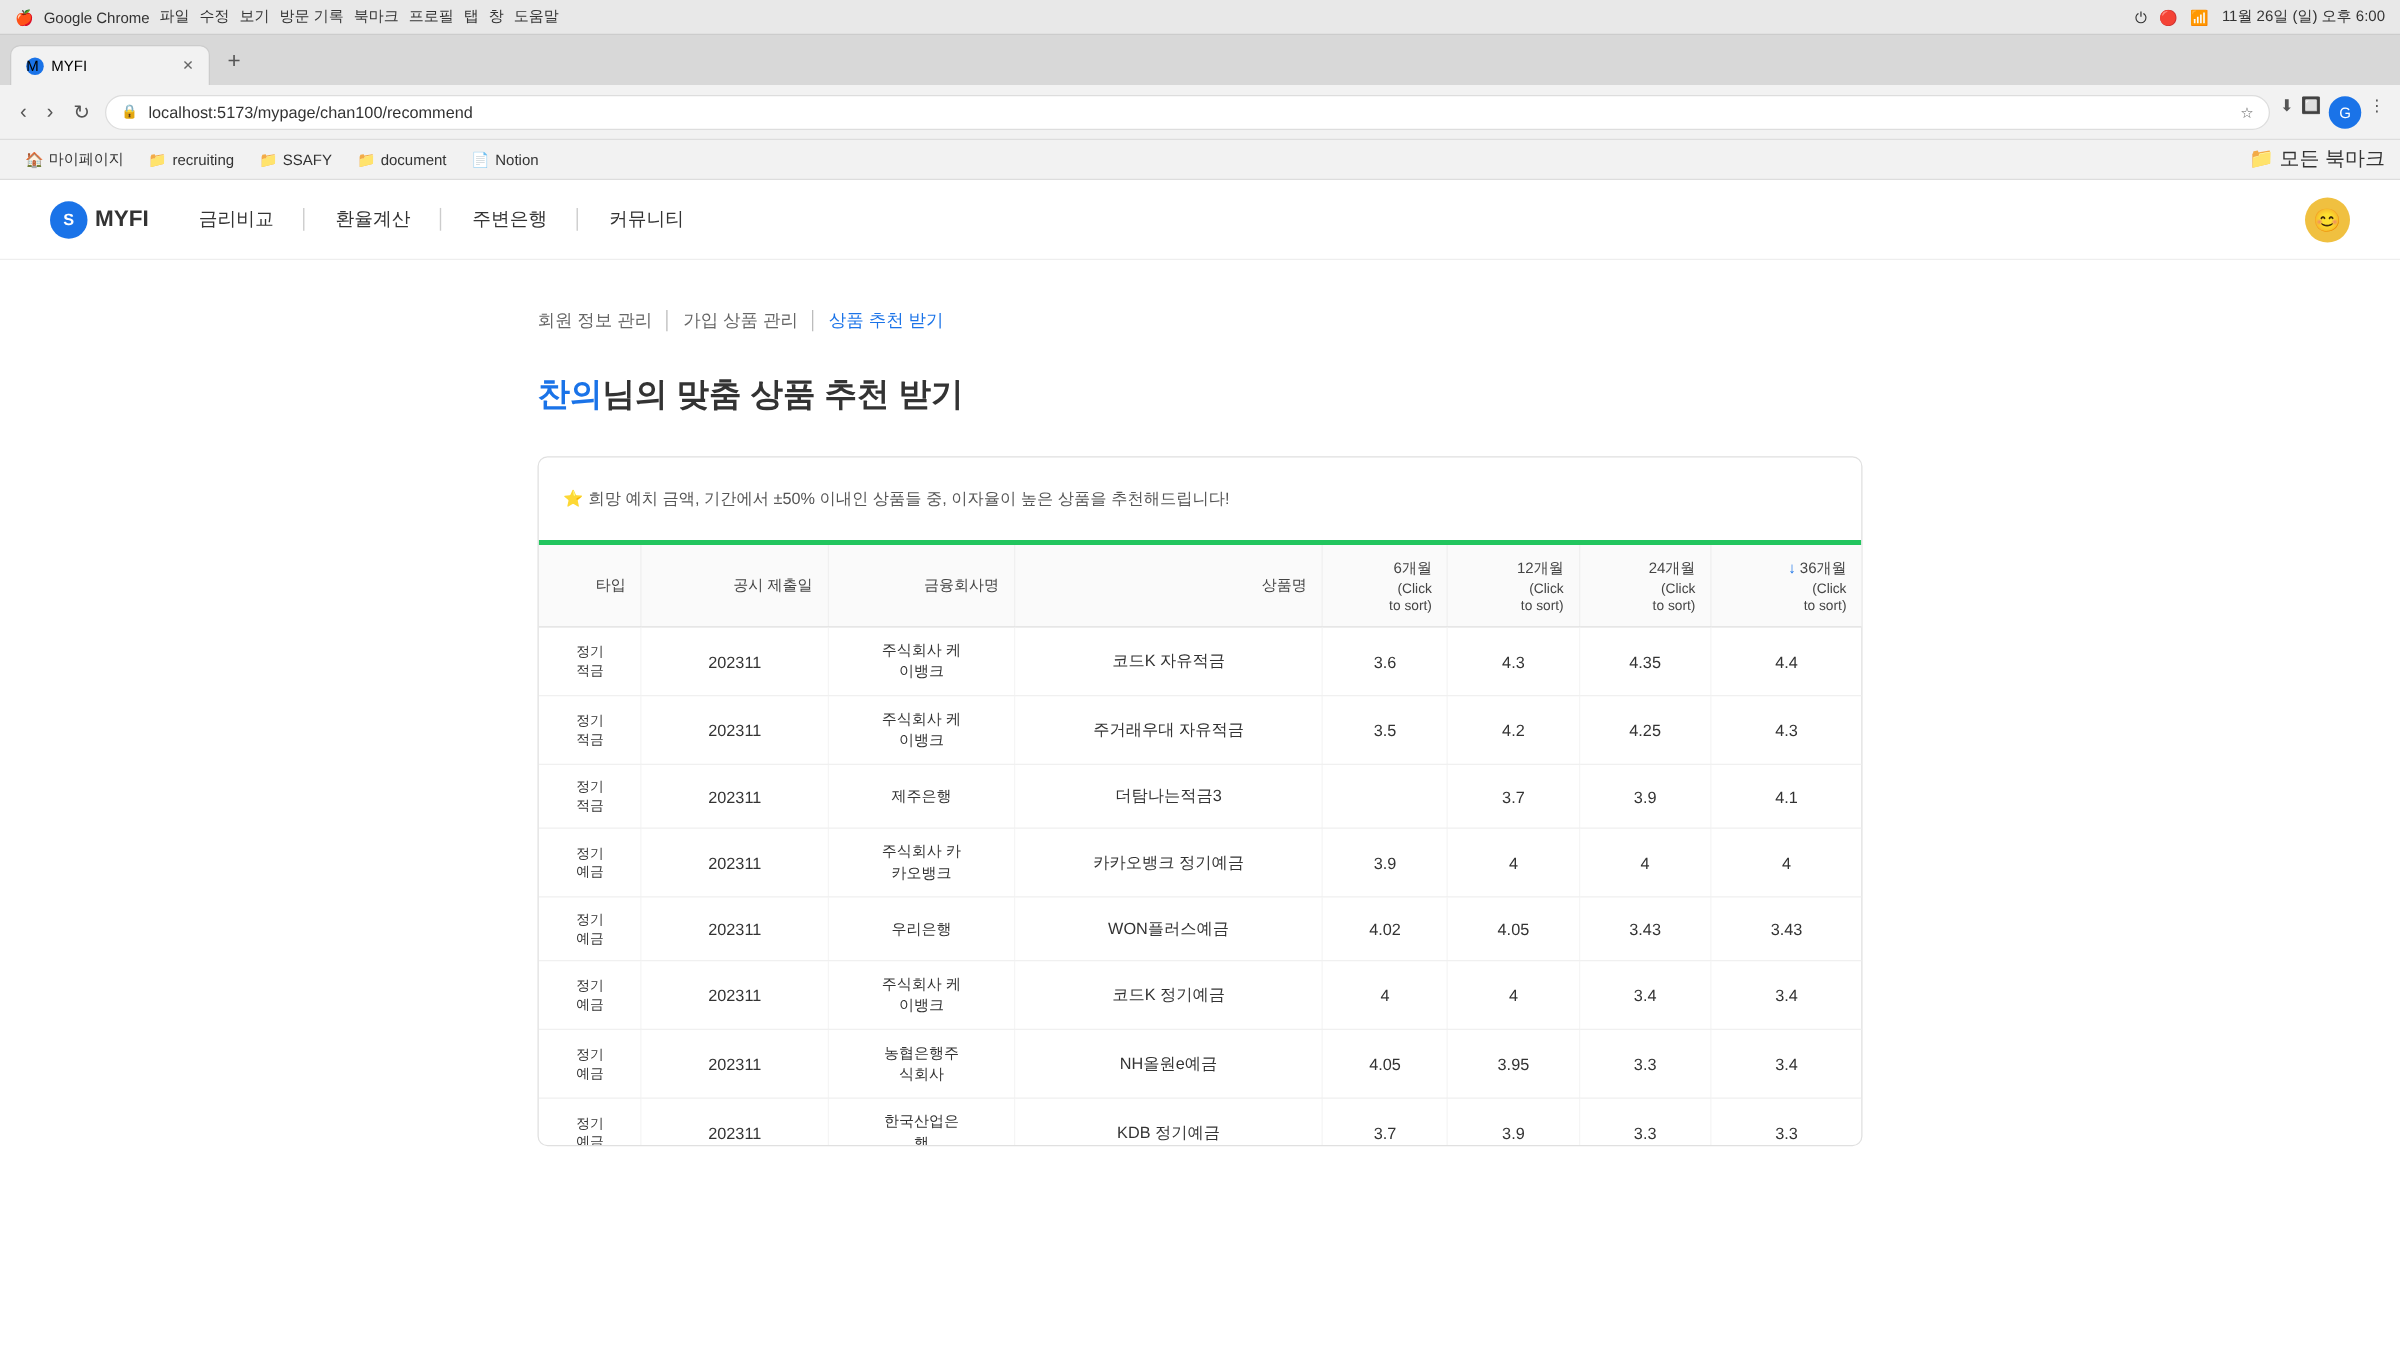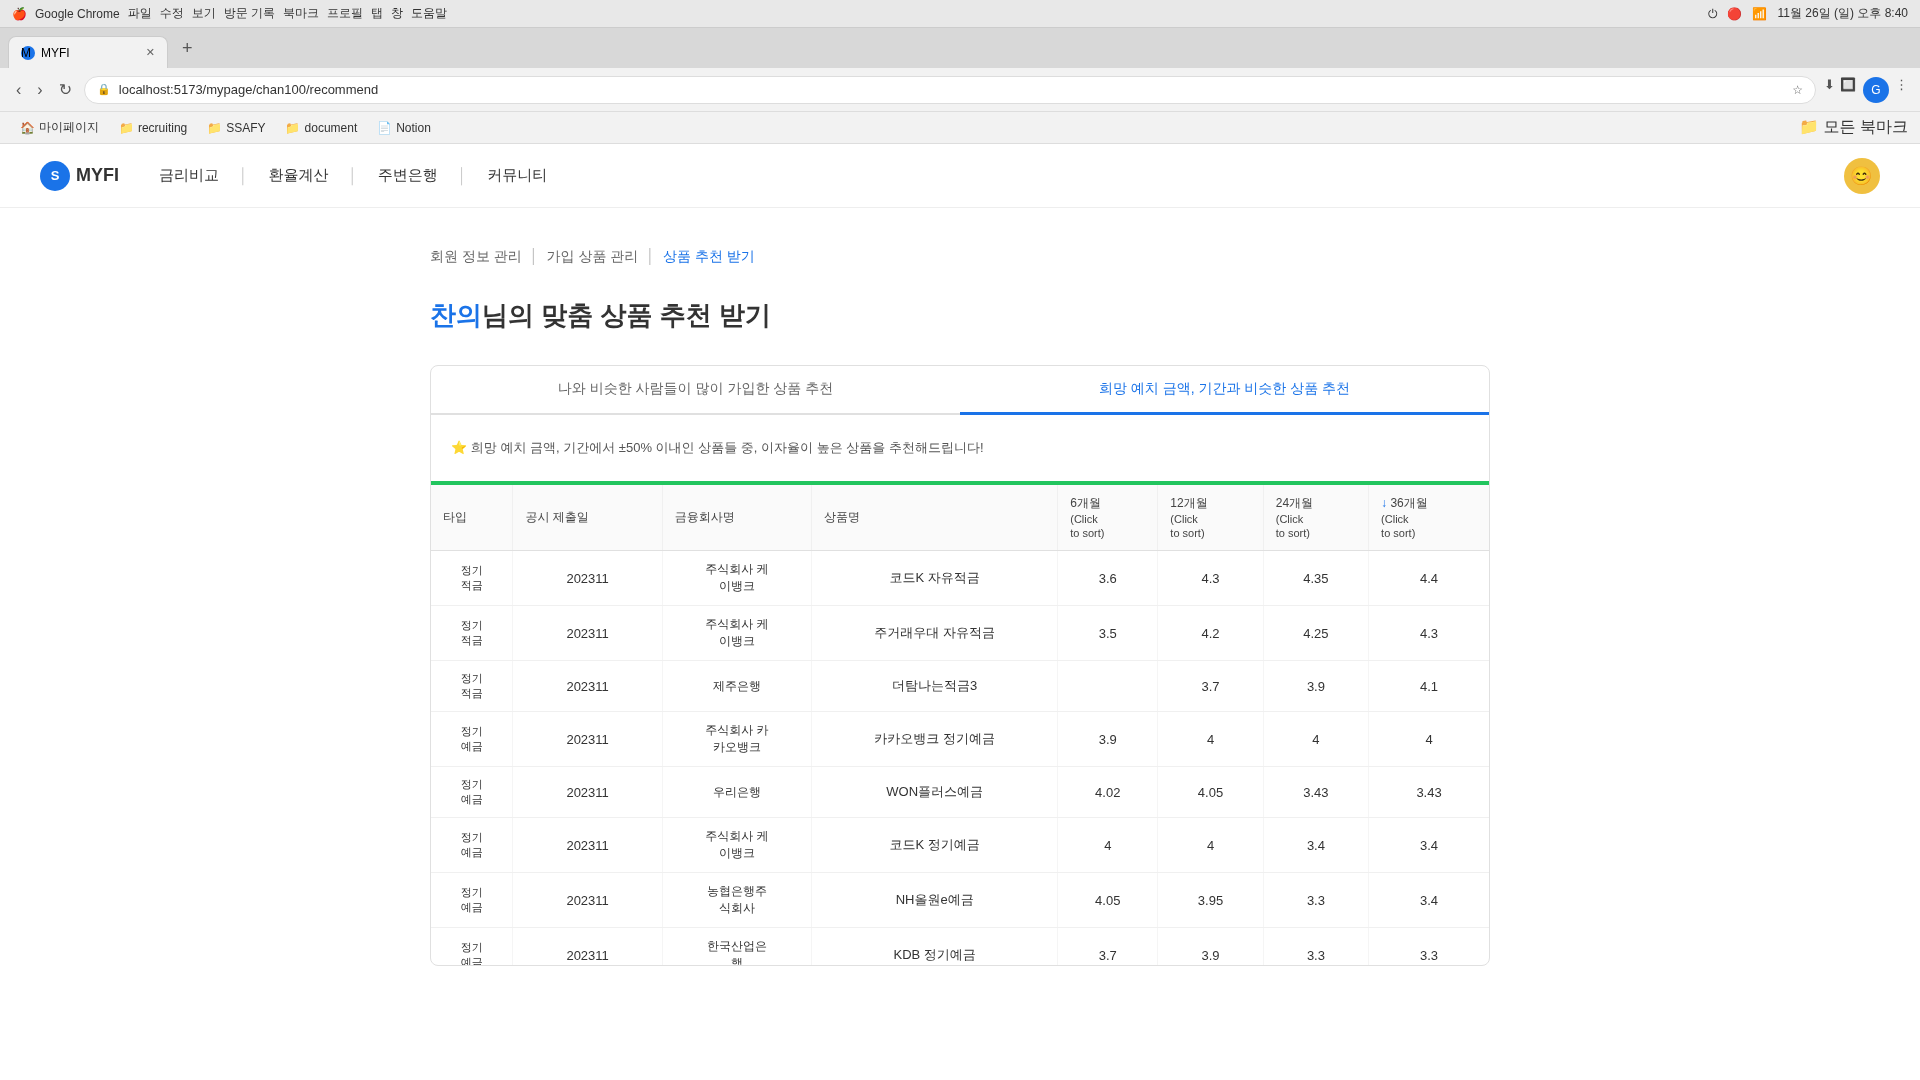--- a/index.html
+++ b/index.html
@@ -213,21 +213,21 @@
 
     
     .data-table {
       width: 100%;
       border-collapse: collapse;
       font-size: 13px;
     }
     .data-table th {
       background: #fafafa;
       padding: 10px 12px;
-      text-align: left;
+      text-align: right;
       color: #444;
       font-weight: 500;
       border-bottom: 1px solid #e0e0e0;
       border-right: 1px solid #f0f0f0;
       white-space: pre-line;
       font-size: 12px;
       vertical-align: middle;
     }
     .data-table th:last-child { border-right: none; }
     .data-table td {
@@ -267,21 +267,21 @@
   <span>방문 기록</span>
   <span>북마크</span>
   <span>프로필</span>
   <span>탭</span>
   <span>창</span>
   <span>도움말</span>
   <span style="margin-left:auto; display:flex; gap:10px; align-items:center;">
     <span>⏻</span>
     <span>🔴</span>
     <span>📶</span>
-    <span>11월 26일 (일) 오후 8:40</span>
+    <span>11월 26일 (일) 오후 6:00</span>
   </span>
 </div>
 
 <div class="tab-bar">
   <div class="tab">
     <div class="tab-favicon">M</div>
     <span>MYFI</span>
     <span class="tab-close">✕</span>
   </div>
   <button class="tab-new">+</button>
@@ -358,24 +358,20 @@
       <span class="breadcrumb-sep">│</span>
       <span class="breadcrumb-active">상품 추천 받기</span>
     </div>
 
     <div class="page-title">
       <span class="page-title-highlight">찬의</span><span>님의 맞춤 상품 추천 받기</span>
     </div>
 
     <div class="table-container">
 
-      <div class="recommendation-tabs">
-        <div class="rec-tab">나와 비슷한 사람들이 많이 가입한 상품 추천</div>
-        <div class="rec-tab active">희망 예치 금액, 기간과 비슷한 상품 추천</div>
-      </div>
 
       <div class="notice-row">
         <span>⭐ 희망 예치 금액, 기간에서 ±50% 이내인 상품들 중, 이자율이 높은 상품을 추천해드립니다!</span>
       </div>
 
       <div class="scrollable-area">
         <table class="data-table">
           <thead>
             <tr>
               <th>타입</th>

